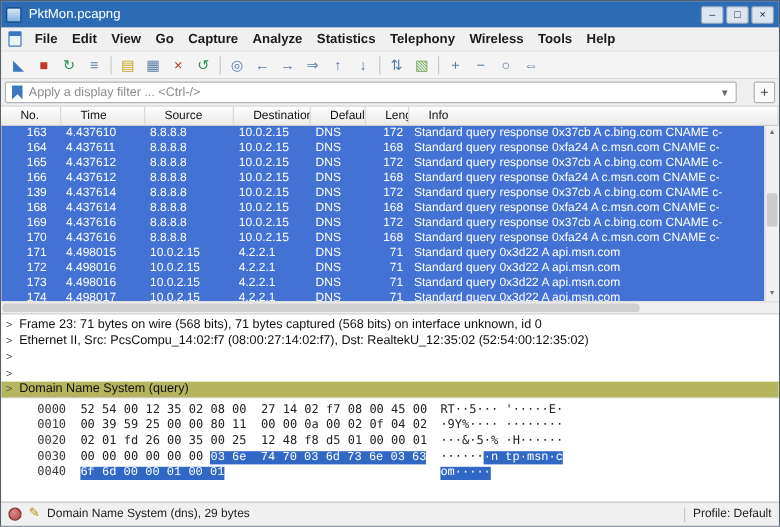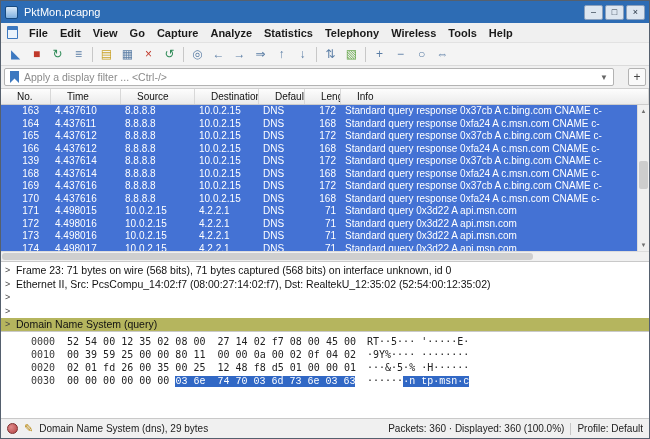--- a/index.html
+++ b/index.html
@@ -368,25 +368,25 @@
         <span class="exp">&gt;</span>
         <span class="dtext">Domain Name System (query)</span>
       </div>
     </div>
 
   <div class="hex-pane">
       <div class="hrow"><span class="offset">0000</span><span class="hexb"><span>52 54 00 12 35 02 08 00  27 14 02 f7 08 00 45 00</span></span><span class="ascii"><span>RT··5··· '·····E·</span></span></div>
       <div class="hrow"><span class="offset">0010</span><span class="hexb"><span>00 39 59 25 00 00 80 11  00 00 0a 00 02 0f 04 02</span></span><span class="ascii"><span>·9Y%···· ········</span></span></div>
       <div class="hrow"><span class="offset">0020</span><span class="hexb"><span>02 01 fd 26 00 35 00 25  12 48 f8 d5 01 00 00 01</span></span><span class="ascii"><span>···&amp;·5·% ·H······</span></span></div>
       <div class="hrow"><span class="offset">0030</span><span class="hexb"><span>00 00 00 00 00 00 </span><span class="sel">03 6e  74 70 03 6d 73 6e 03 63</span></span><span class="ascii"><span>······</span><span class="sel">·n tp·msn·c</span></span></div>
+      <div class="hrow"><span class="offset">0040</span><span class="hexb"><span></span><span class="sel">6f 6d 00 00 01 00 01</span></span><span class="ascii"><span></span><span class="sel">om·····</span></span></div>
     </div>
 
   <div class="statusbar">
     <div class="expert-dot"></div>
     <div class="pencil">✎</div>
     <div class="s-text">Domain Name System (dns), 29 bytes</div>
     <div class="s-spacer"></div>
-    <div class="s-text">Packets: 360 · Displayed: 360 (100.0%)</div>
     <div class="ssep"></div>
     <div class="s-text">Profile: Default</div>
   </div>
 
 </div>
 
 </body></html>

